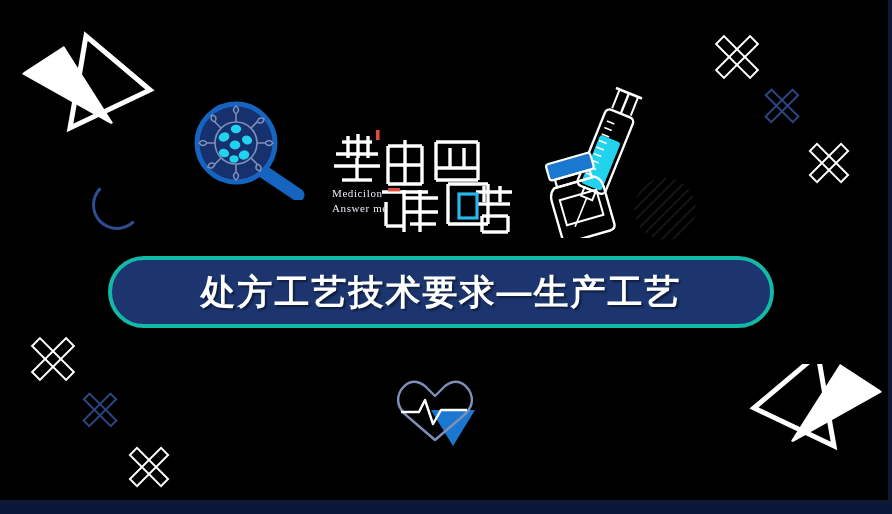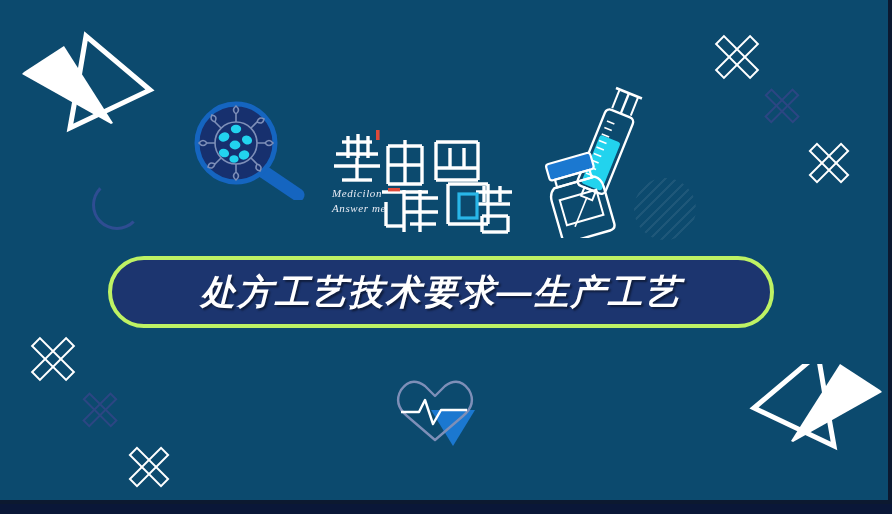--- a/index.html
+++ b/index.html
@@ -6,23 +6,22 @@
   * { margin:0; padding:0; box-sizing:border-box; }
   html, body {
     width:892px; height:514px;
     font-family:"Liberation Sans", sans-serif;
     background:#0a1738;
     overflow:hidden;
   }
   #slide {
     position:relative;
     width:892px; height:504px;
-    background:#0c4a6e;
+    background:#000000;
     overflow:hidden;
-    font-style:italic;
   }
   
   .edge-right {
     position:absolute; top:0; right:0; width:4px; height:514px;
     background:#0c1930; z-index:60;
   }
   .edge-bottom {
     position:absolute; left:0; bottom:0; width:892px; height:4px;
     background:#0c1930; z-index:60;
   }
@@ -76,21 +75,21 @@
     font-family:"Liberation Serif", serif;
     white-space:pre;
     z-index:3;
   }
 
   
   #title-pill {
     position:absolute;
     left:108px; top:256px;
     width:666px; height:72px;
-    border:4px solid #bef264;
+    border:4px solid #14b8a6;
     border-radius:40px;
     background:#1c356f;
     display:flex;
     align-items:center;
     justify-content:center;
     z-index:20;
   }
   #title-text {
     color:#ffffff;
     font-size:35px;

